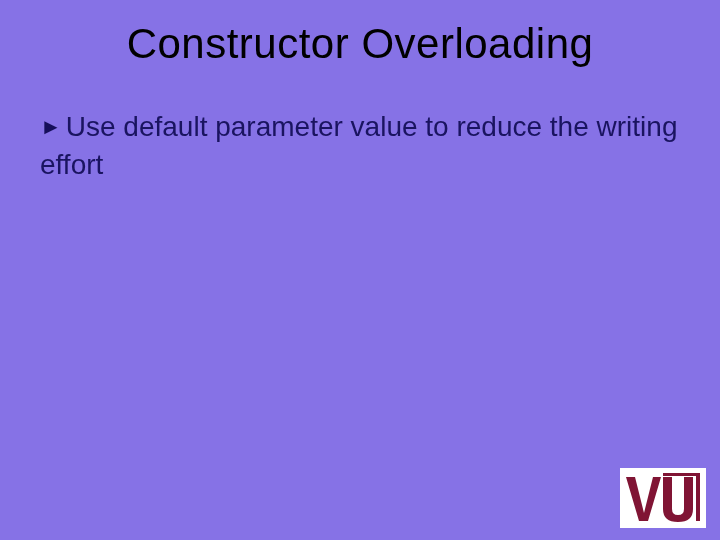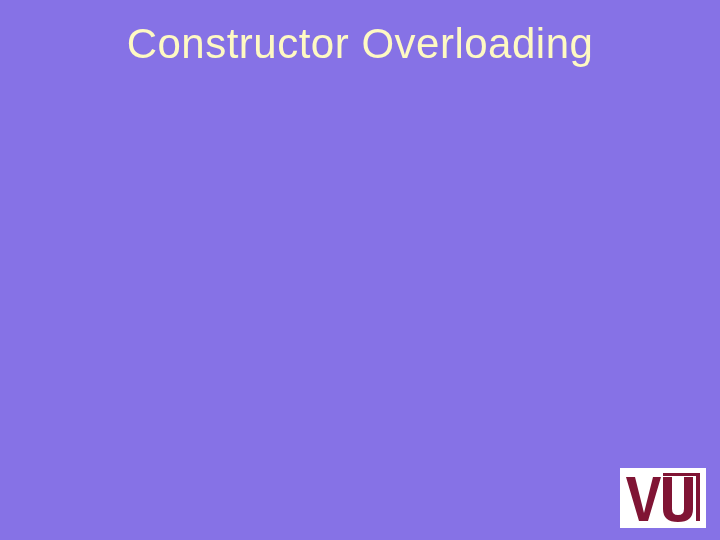--- a/index.html
+++ b/index.html
@@ -15,21 +15,21 @@
     position: relative;
   }
   .title {
     position: absolute;
     top: 20px;
     left: 0;
     width: 720px;
     text-align: center;
     font-size: 42px;
     font-weight: 400;
-    color: #fef9c3;
+    color: #000000;
     letter-spacing: 0.5px;
   }
   .bullet-line {
     position: absolute;
     top: 108px;
     left: 40px;
     width: 640px;
     color: #1a1460;
     font-size: 28px;
     line-height: 1.35;
@@ -55,20 +55,23 @@
     justify-content: center;
   }
   .logo svg { display: block; }
 </style>
 </head>
 <body>
 
 <div class="slide">
   <div class="title">Constructor Overloading</div>
 
+  <div class="bullet-line">
+    <span class="bullet-icon">►</span><span>Use default parameter value to reduce the writing effort</span>
+  </div>
 
   <div class="logo">
     <svg width="80" height="54" viewBox="0 0 80 54">
       <g fill="#801434">
 
         <path d="M 3 6 L 12 6 L 21 42 L 30 6 L 38 6 L 25 50 L 16 50 Z"></path>
 
         <path d="M 40 6 L 49 6 L 49 38 Q 49 44 55 44 Q 61 44 61 38 L 61 6 L 70 6 L 70 38 Q 70 51 55 51 Q 40 51 40 38 Z"></path>
 
         <rect x="40" y="2" width="36" height="3"></rect>

